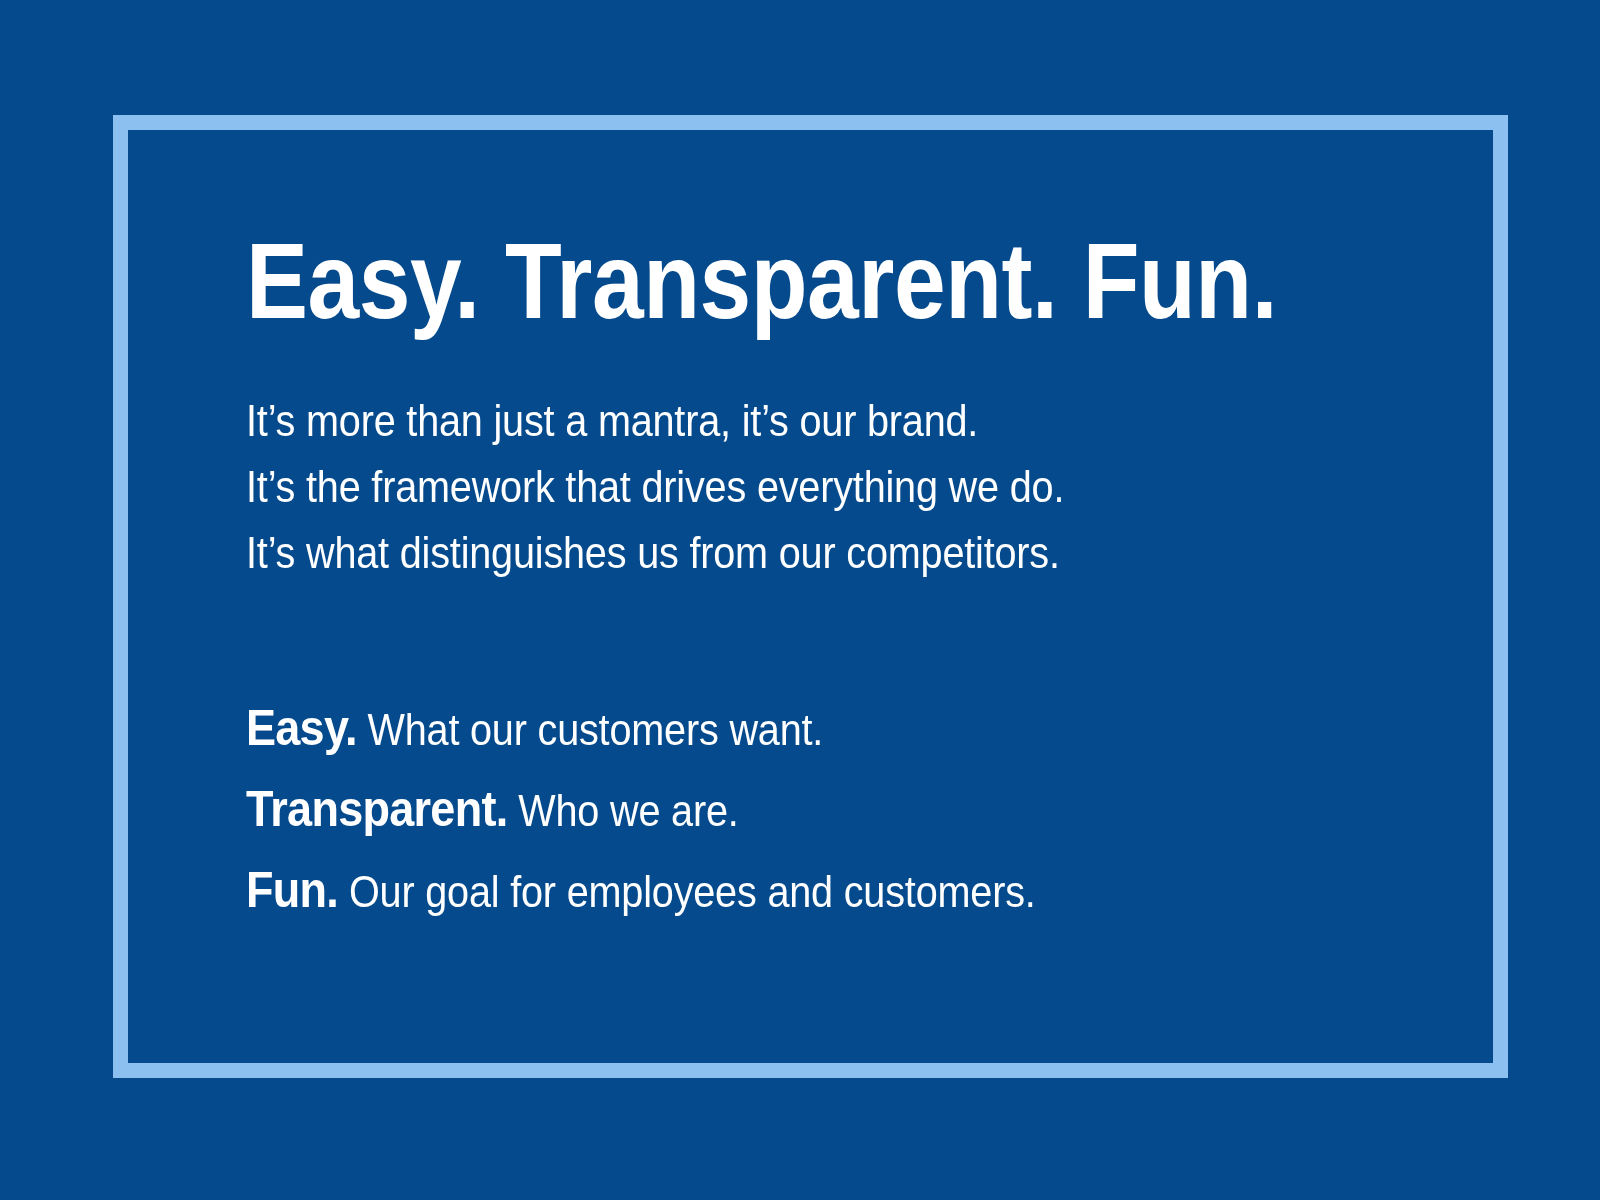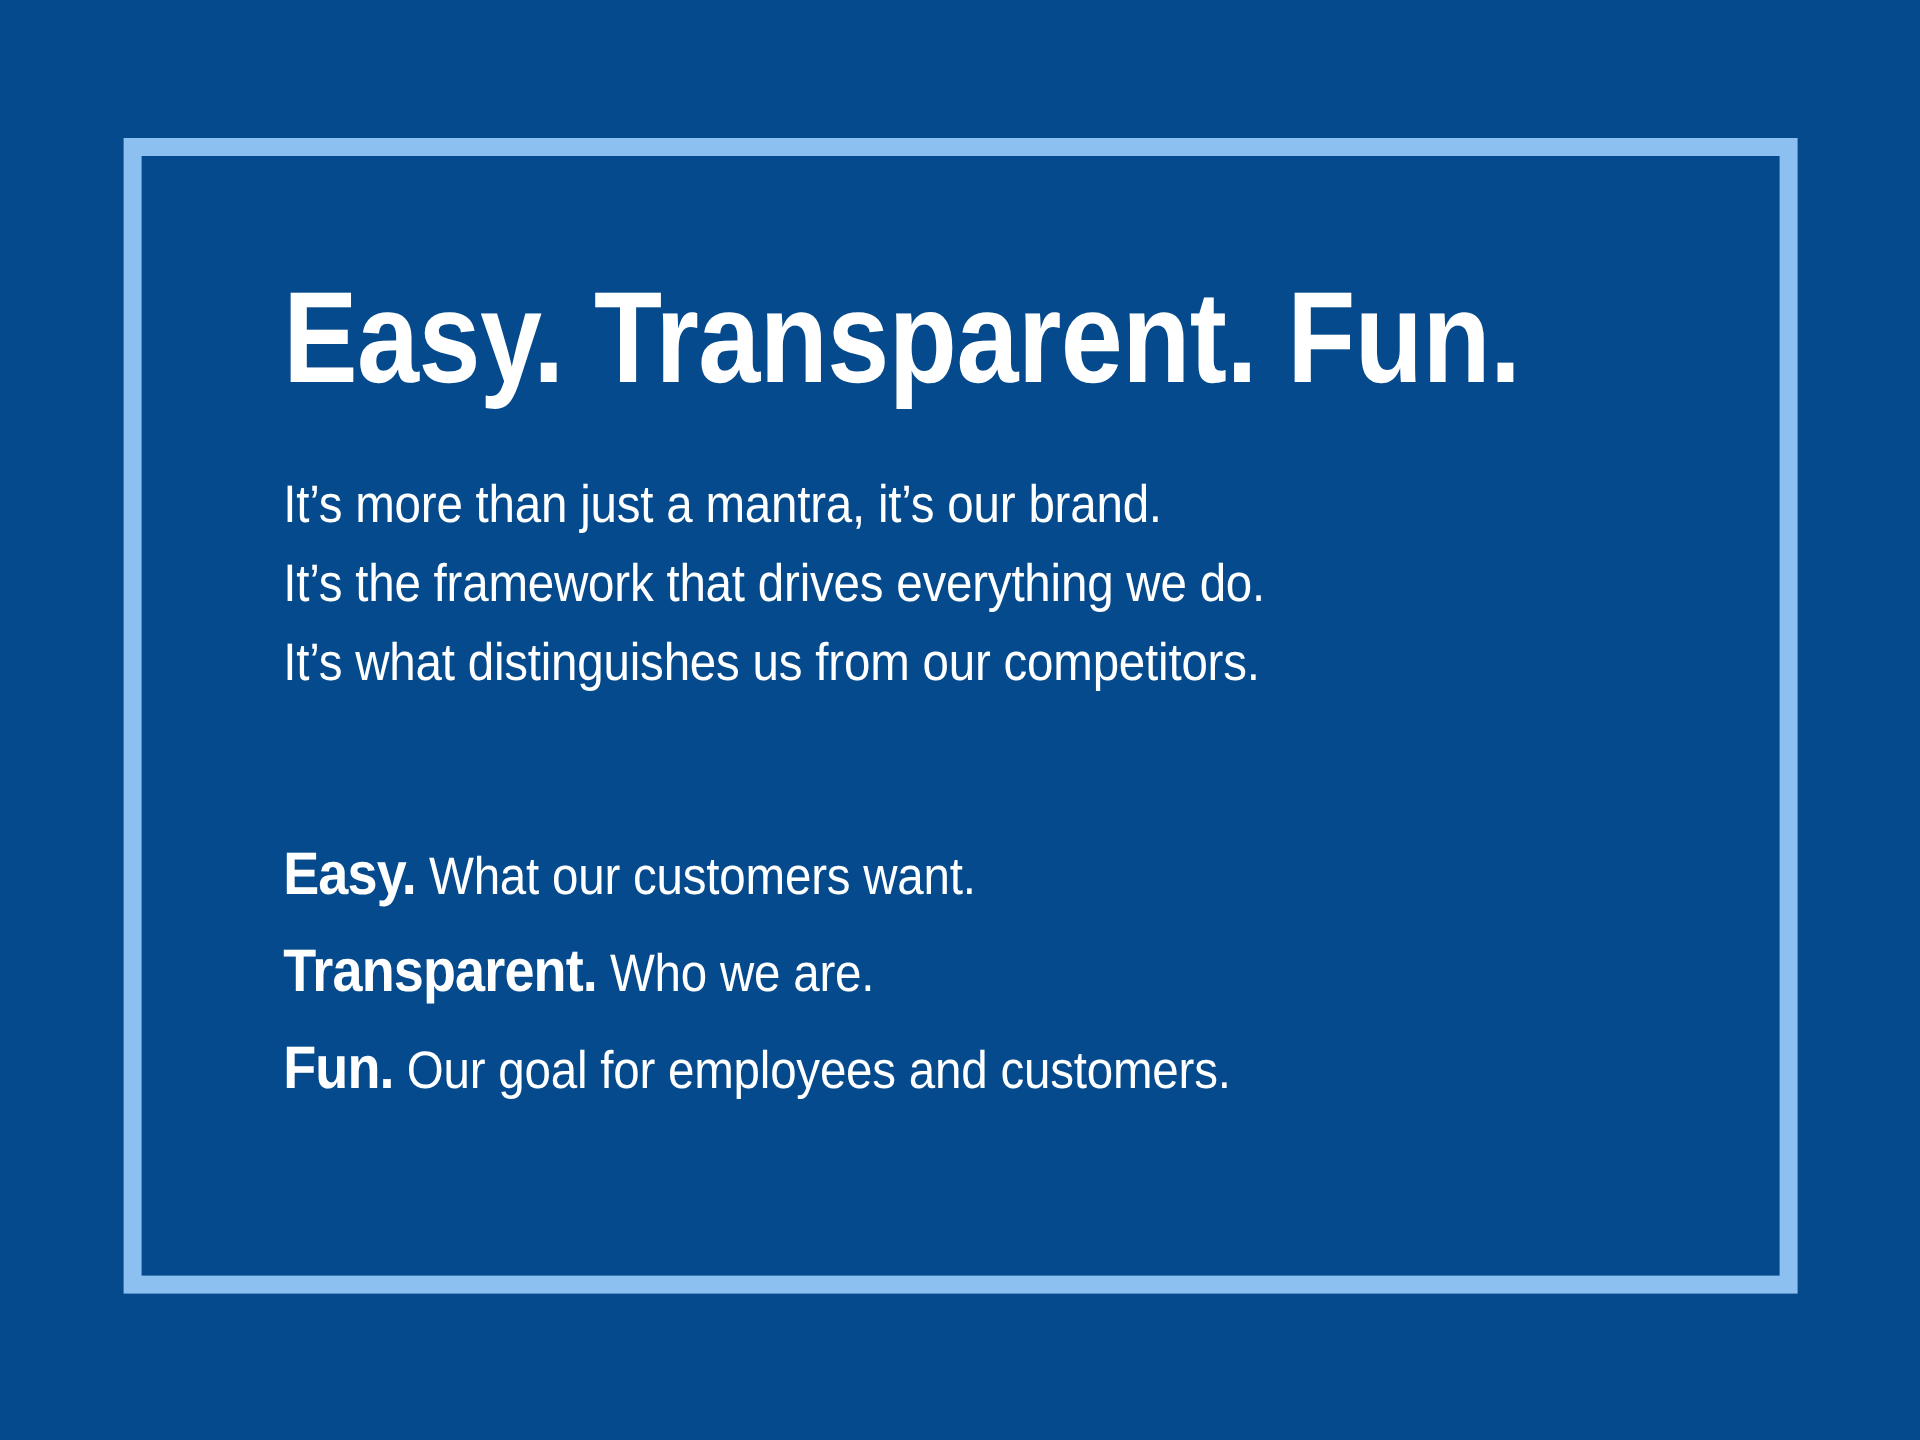--- a/index.html
+++ b/index.html
@@ -14,20 +14,21 @@
     font-family: "Liberation Sans", "DejaVu Sans", sans-serif;
     -webkit-font-smoothing: antialiased;
   }
 
   .slide {
     position: relative;
     width: 1464px;
     height: 1200px;
     background: #054a8c;
     box-sizing: border-box;
+    margin-left: 10px;
   }
 
   
   .frame {
     position: absolute;
     left: 103px;
     top: 115px;
     width: 1395px;
     height: 963px;
     border: 15px solid #8cc0f0;

